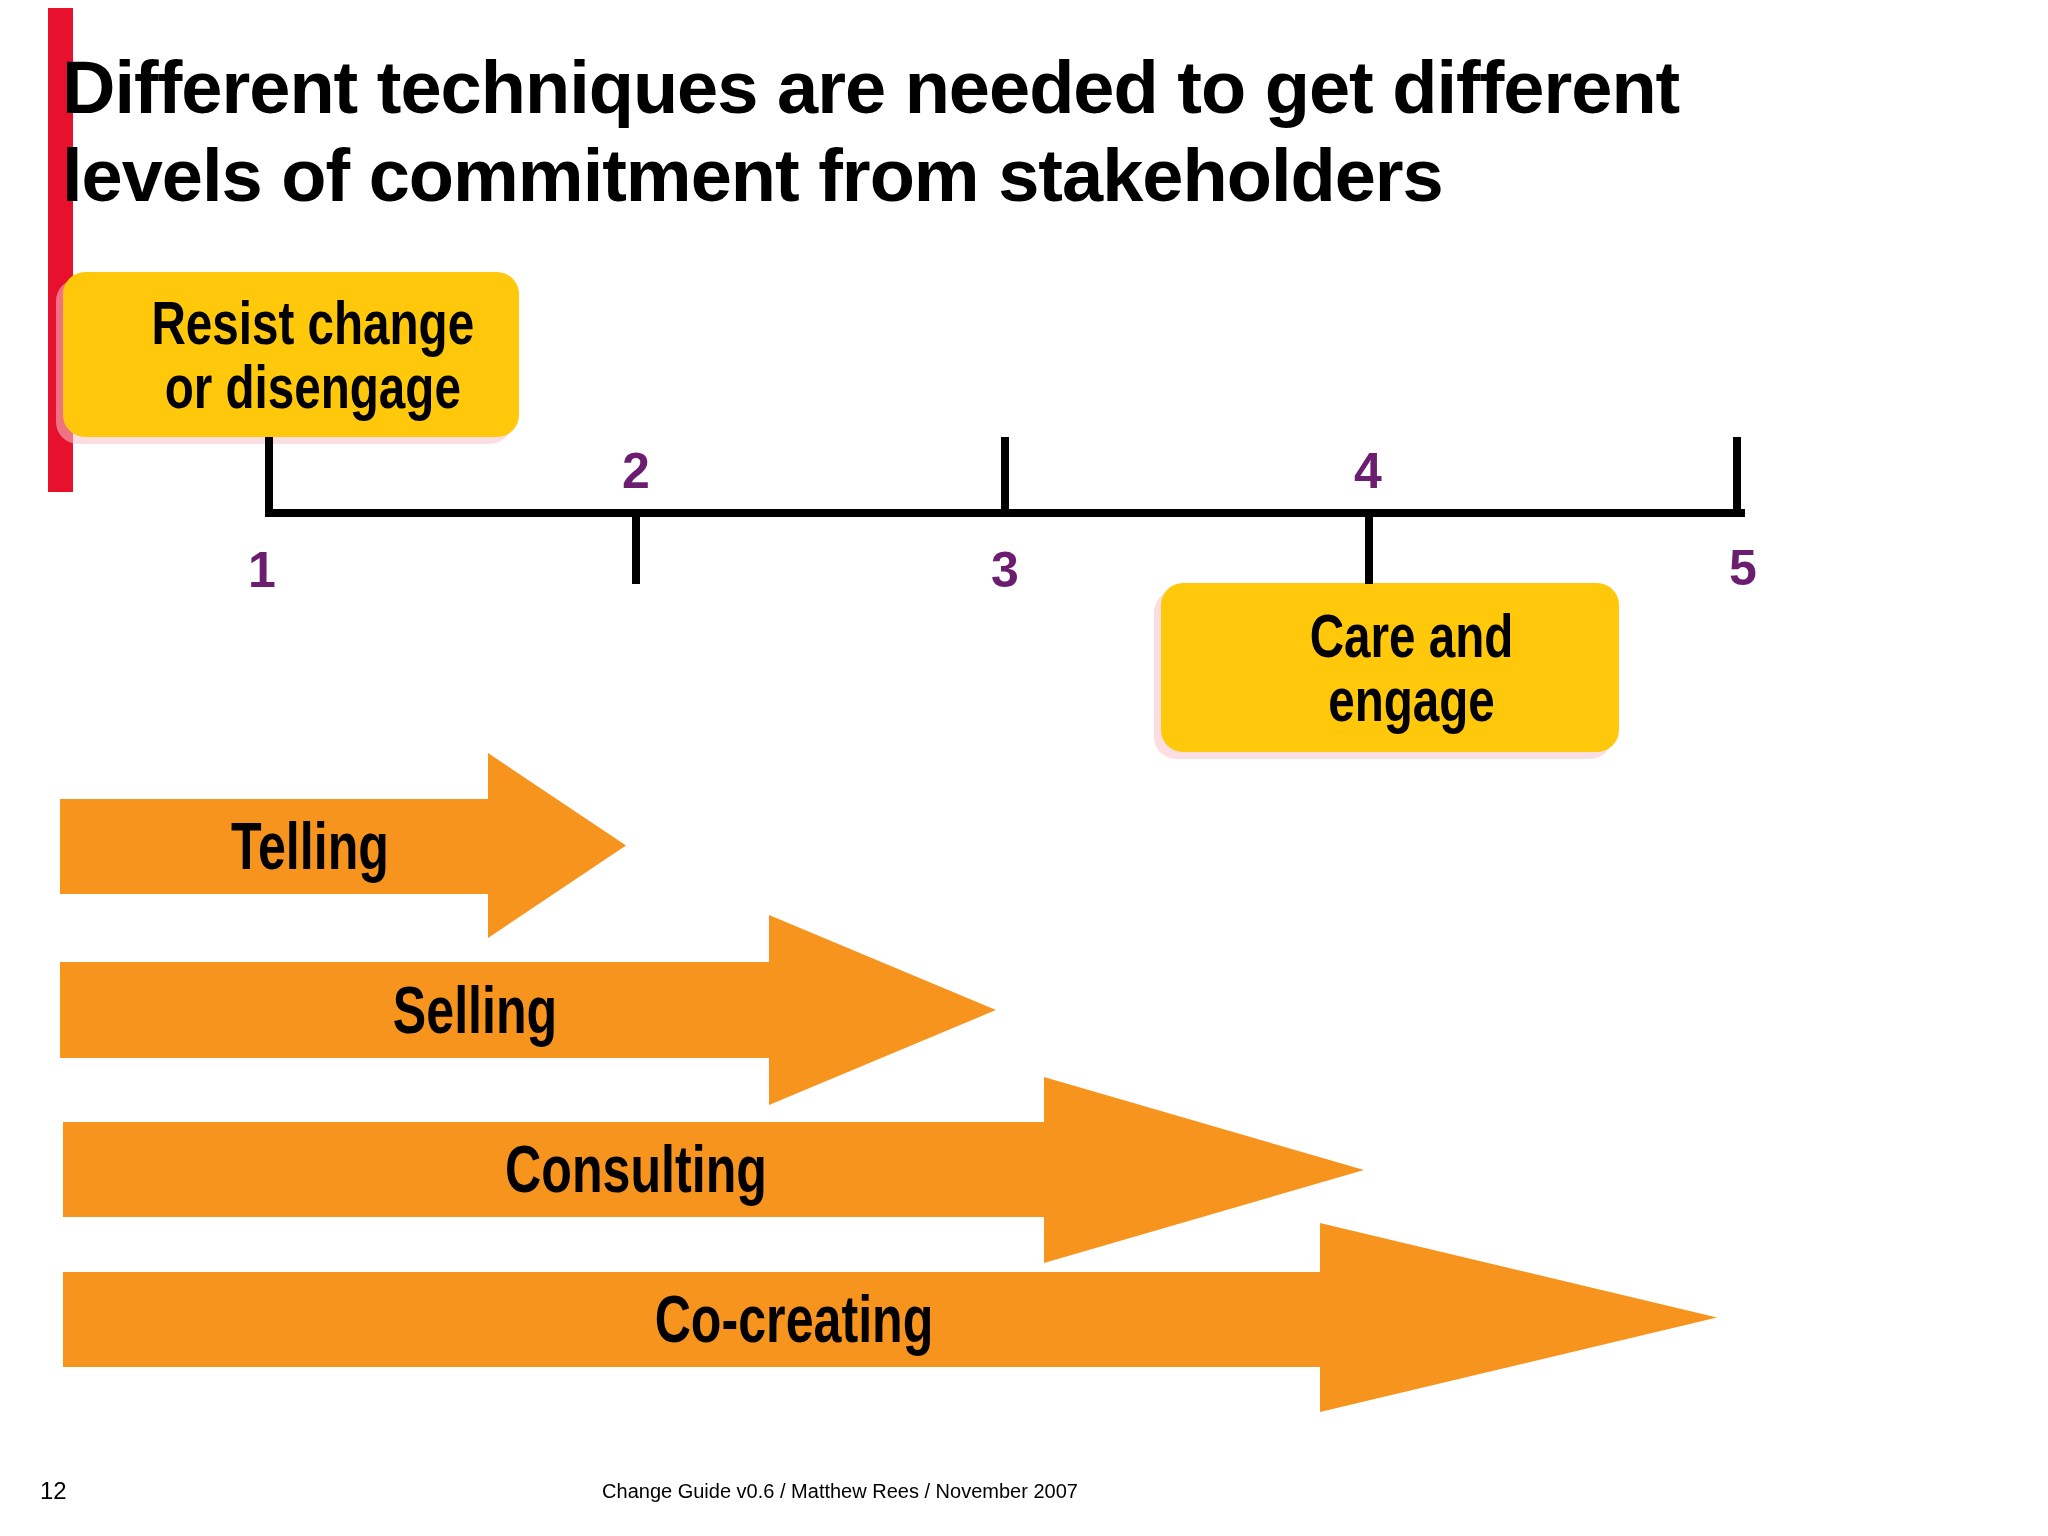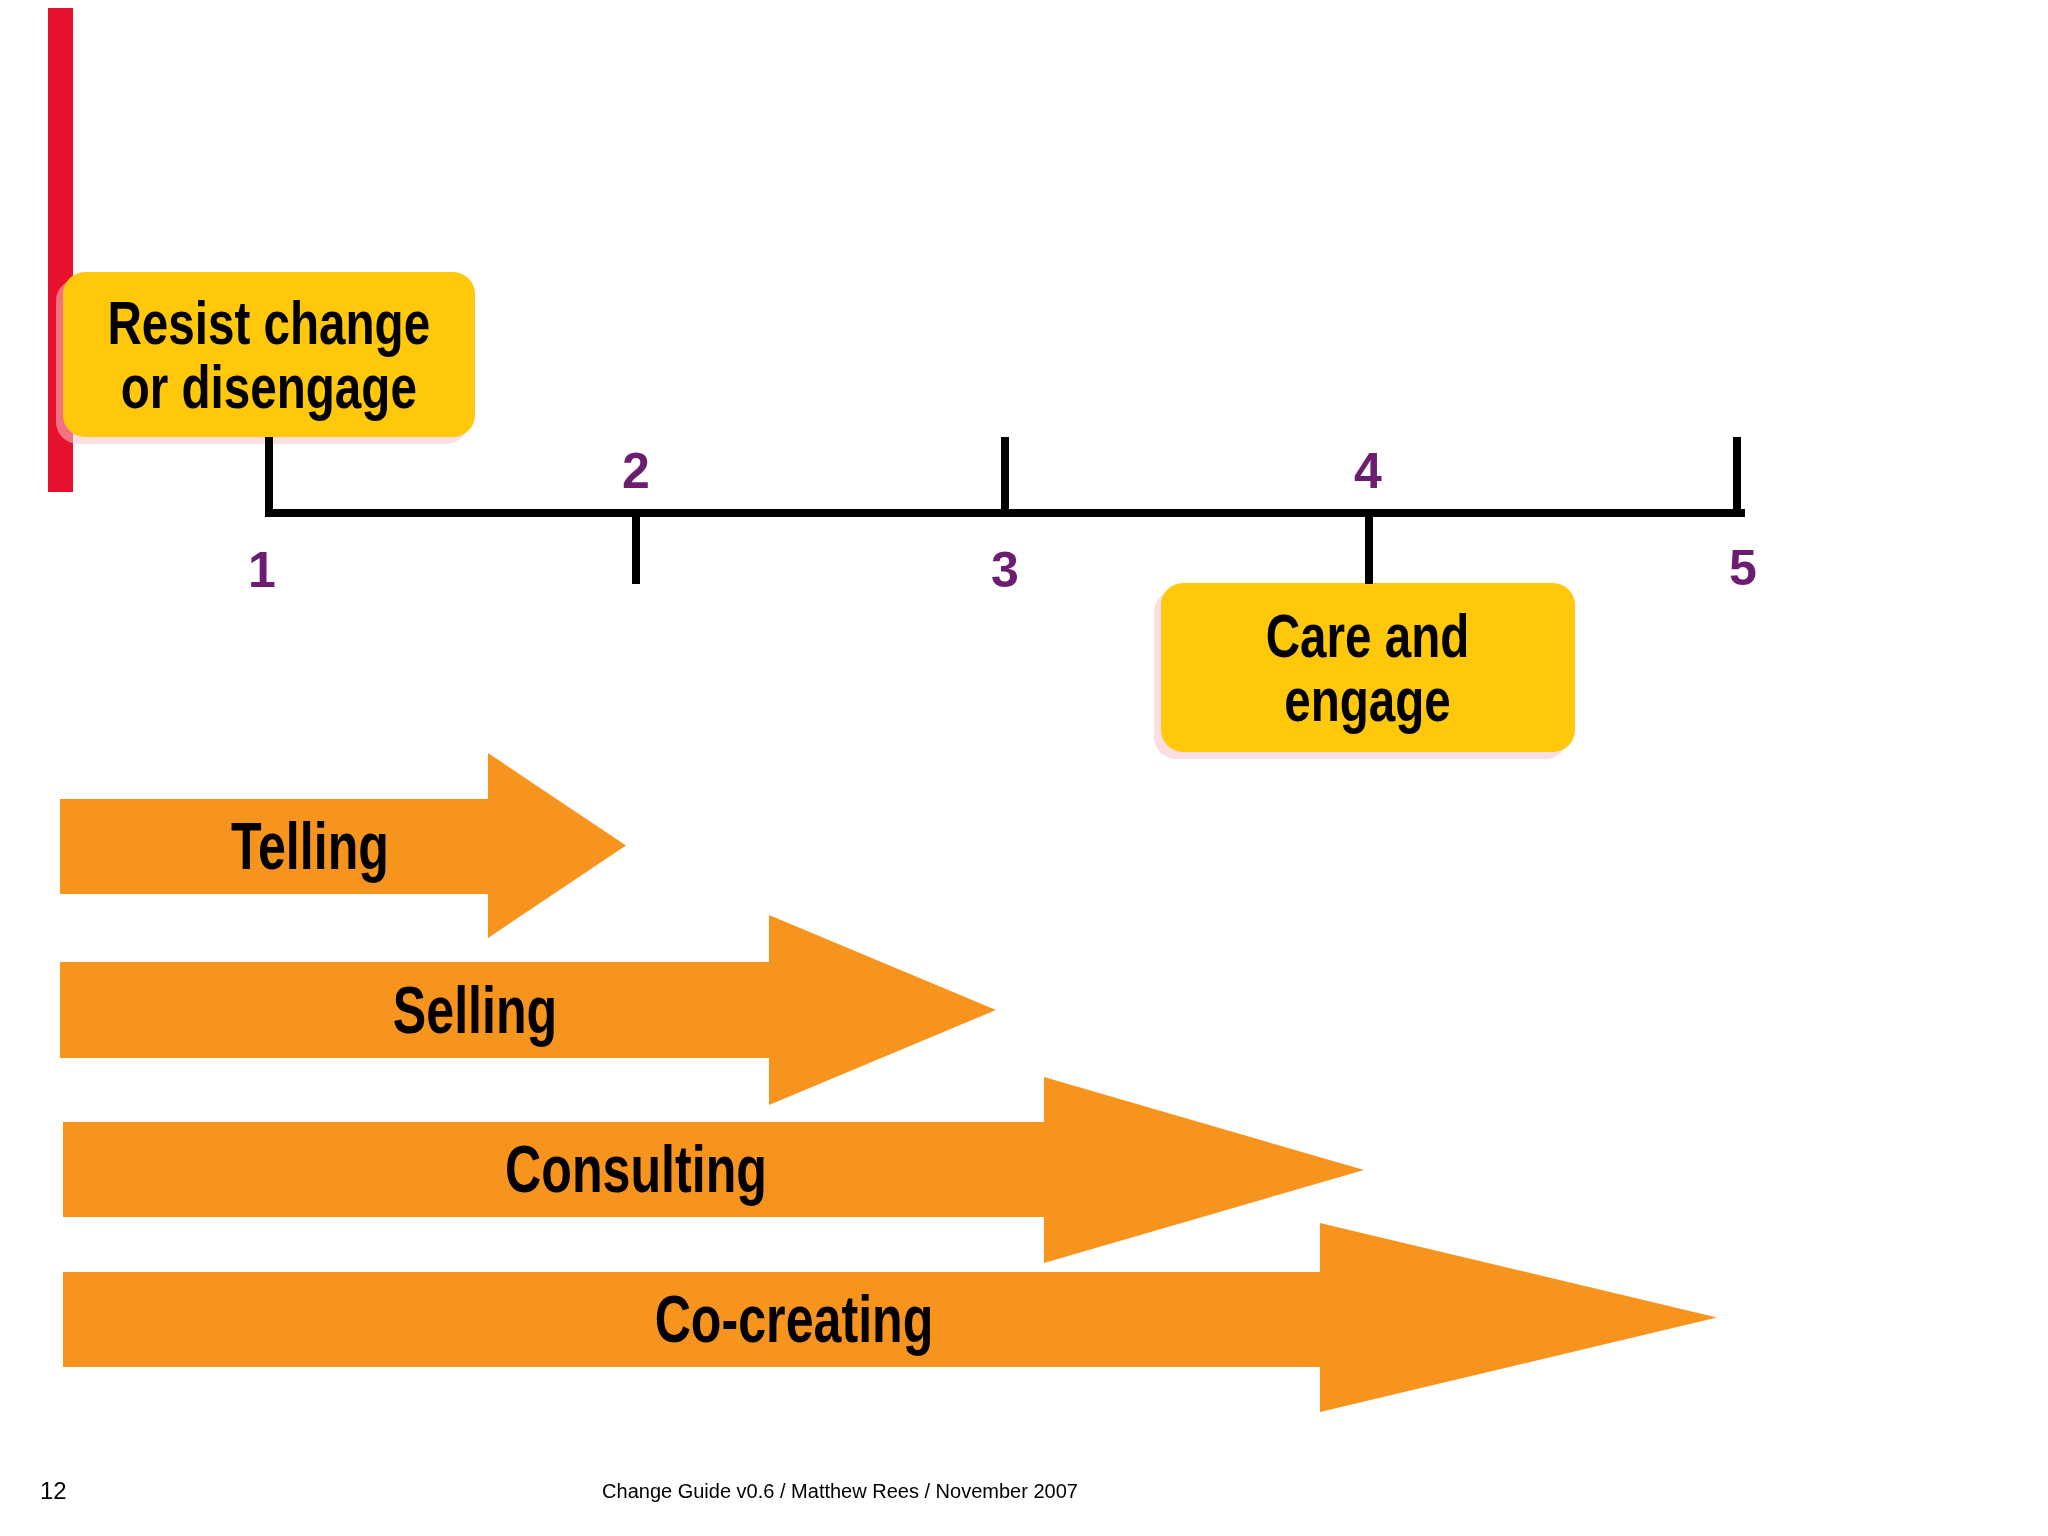--- a/index.html
+++ b/index.html
@@ -19,20 +19,21 @@
     margin:0;
     font-size:74px;line-height:88px;font-weight:bold;color:#000;
     letter-spacing:-1px;
   }
   .ybox{
     position:absolute;
     background:#ffc80a;
     border-radius:22px;
     display:flex;align-items:center;justify-content:center;
     box-shadow:-7px 7px 0 rgba(246,195,202,0.55);
+    padding-left:44px;
   }
   .ybox .btxt{
     font-size:61px;line-height:64px;font-weight:bold;color:#000;
     text-align:center;
     transform:scaleX(0.78);transform-origin:50% 50%;
     white-space:nowrap;
   }
   .box1{left:63px;top:272px;width:412px;height:165px;}
   .box2{left:427px;top:582px;width:420px;height:170px;}
   .box3{left:805px;top:272px;width:400px;height:165px;}
@@ -88,20 +89,24 @@
     font-size:20px;line-height:26px;color:#000;
   }
 </style>
 </head>
 <body>
 
 <div class="slide">
 
   <div class="accent-bar"></div>
 
+  <h1 class="title">
+    <span>Different techniques are needed to get different</span><br>
+    <span>levels of commitment from stakeholders</span>
+  </h1>
 
   <div class="ybox box1">
     <div class="btxt">
       <span>Resist change</span><br>
       <span>or disengage</span>
     </div>
   </div>
   <div class="ybox box4">
     <div class="btxt">
       <span>Care and</span><br>

